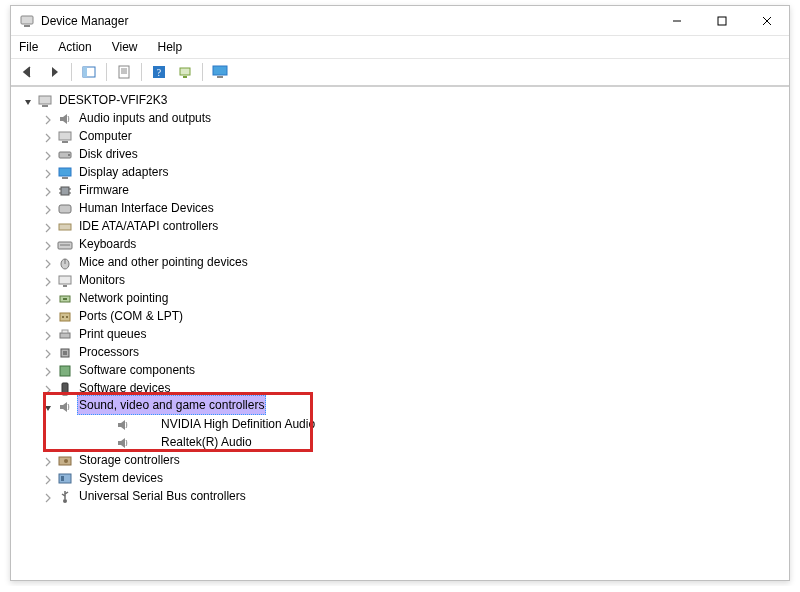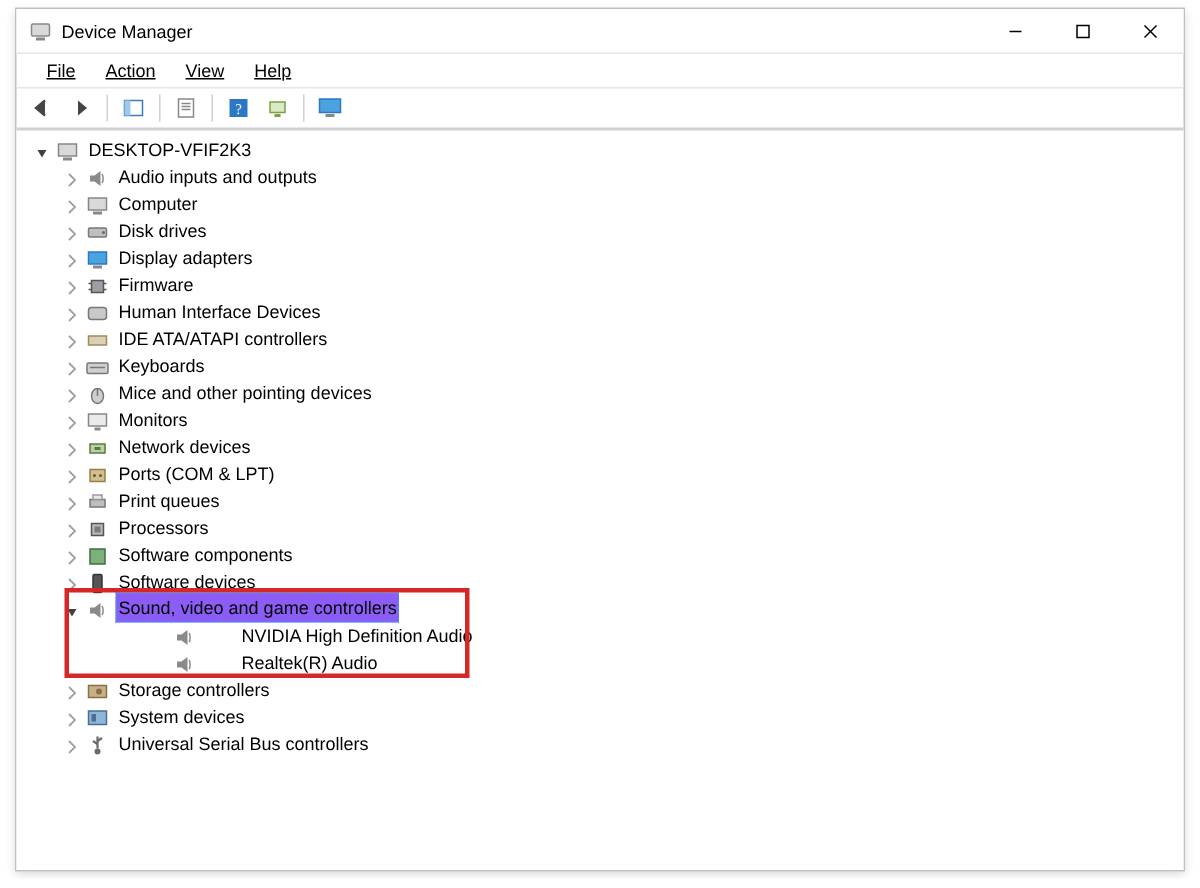--- a/index.html
+++ b/index.html
@@ -31,25 +31,24 @@
   .titlebar .title { flex: 0 0 auto; font-size: 12px; }
   .title-spacer { flex: 1; }
   .win-controls { display: flex; }
   .win-btn {
     width: 45px; height: 30px;
     display: flex; align-items: center; justify-content: center;
     font-family: inherit;
   }
   .menubar {
     display: flex;
-    padding: 2px 12px;
+    padding: 2px 0;
     gap: 4px;
     height: 22px;
     align-items: center;
-    text-decoration: underline;
   }
   .menu-item { padding: 2px 8px; }
   .toolbar {
     display: flex;
     align-items: center;
     gap: 4px;
     padding: 3px 6px;
     border-top: 1px solid #e5e5e5;
     border-bottom: 1px solid #d0d0d0;
     height: 28px;
@@ -86,21 +85,21 @@
   }
   .chevron svg { display:block; }
   .ch-blank { width:14px; height:14px; display:inline-block; flex:0 0 14px; margin-right:2px;}
   .dev-icon {
     width: 16px; height: 16px; margin-right: 4px;
     display: inline-flex; align-items:center; justify-content:center;
     flex: 0 0 16px;
   }
   .lbl { padding: 0 2px; }
   .lbl.selected {
-    background: #8b5cf6;
+    background: #c4b5fd;
     border: 1px dotted #3399ff;
     padding: 0 1px;
   }
   .indent-0 { padding-left: 4px; }
   .indent-1 { padding-left: 24px; }
   .indent-2 { padding-left: 58px; gap: 24px; }
   .highlight-box {
     position: absolute;
     border: 3px solid #d62728;
     pointer-events: none;
@@ -360,21 +359,21 @@
             <svg width="10" height="10" viewBox="0 0 10 10">
               <path d="M3 1 L7 5 L3 9" fill="none" stroke="#a0a0a0" stroke-width="1.2"></path>
             </svg>
           </span>
           <span class="dev-icon">
             <svg width="16" height="16" viewBox="0 0 16 16">
               <rect x="3" y="5" width="10" height="6" fill="#b9d2a4" stroke="#5a7a3f"></rect>
               <rect x="6" y="7" width="4" height="2" fill="#5a7a3f"></rect>
             </svg>
           </span>
-          <span class="lbl">Network devices</span>
+          <span class="lbl">Network pointing</span>
         </div>
         <div class="node indent-1">
           <span class="chevron">
             <svg width="10" height="10" viewBox="0 0 10 10">
               <path d="M3 1 L7 5 L3 9" fill="none" stroke="#a0a0a0" stroke-width="1.2"></path>
             </svg>
           </span>
           <span class="dev-icon">
             <svg width="16" height="16" viewBox="0 0 16 16">
               <rect x="3" y="4" width="10" height="8" fill="#d0c090" stroke="#9a7f40"></rect>

